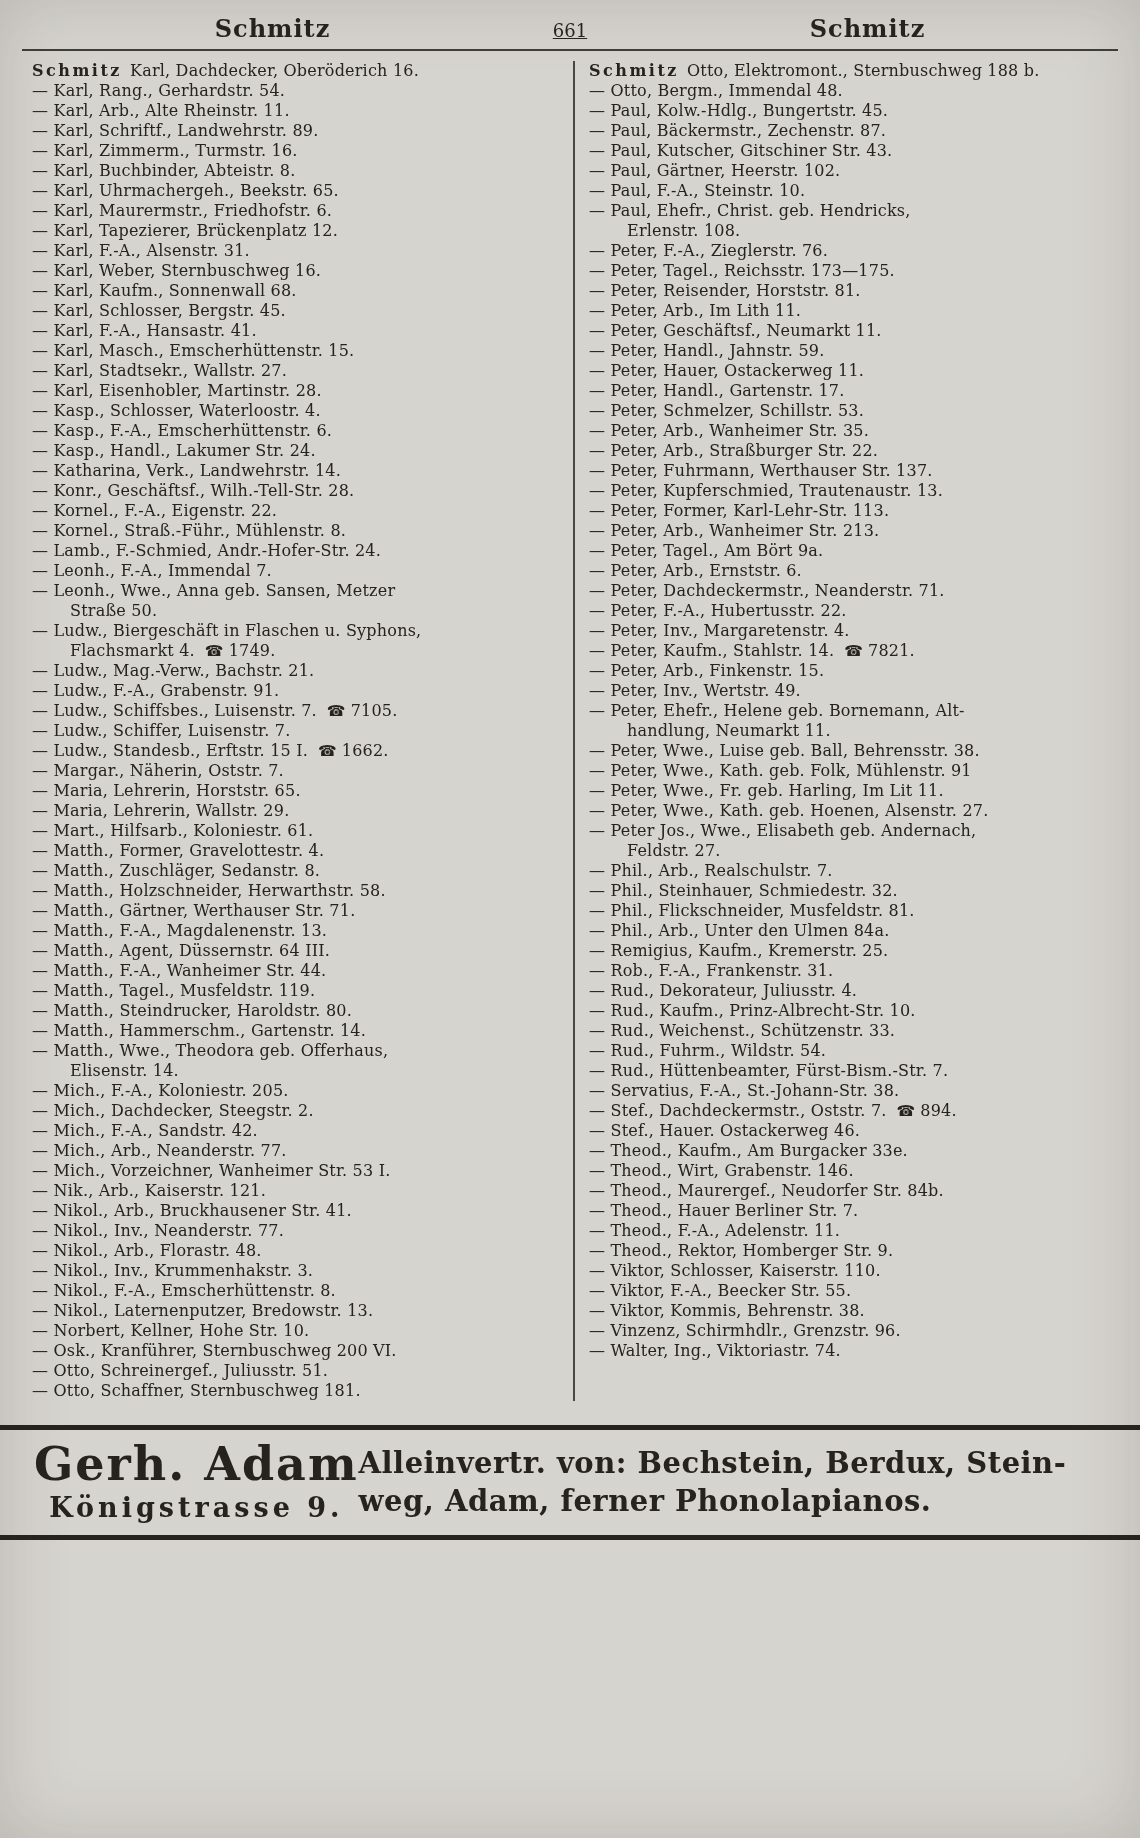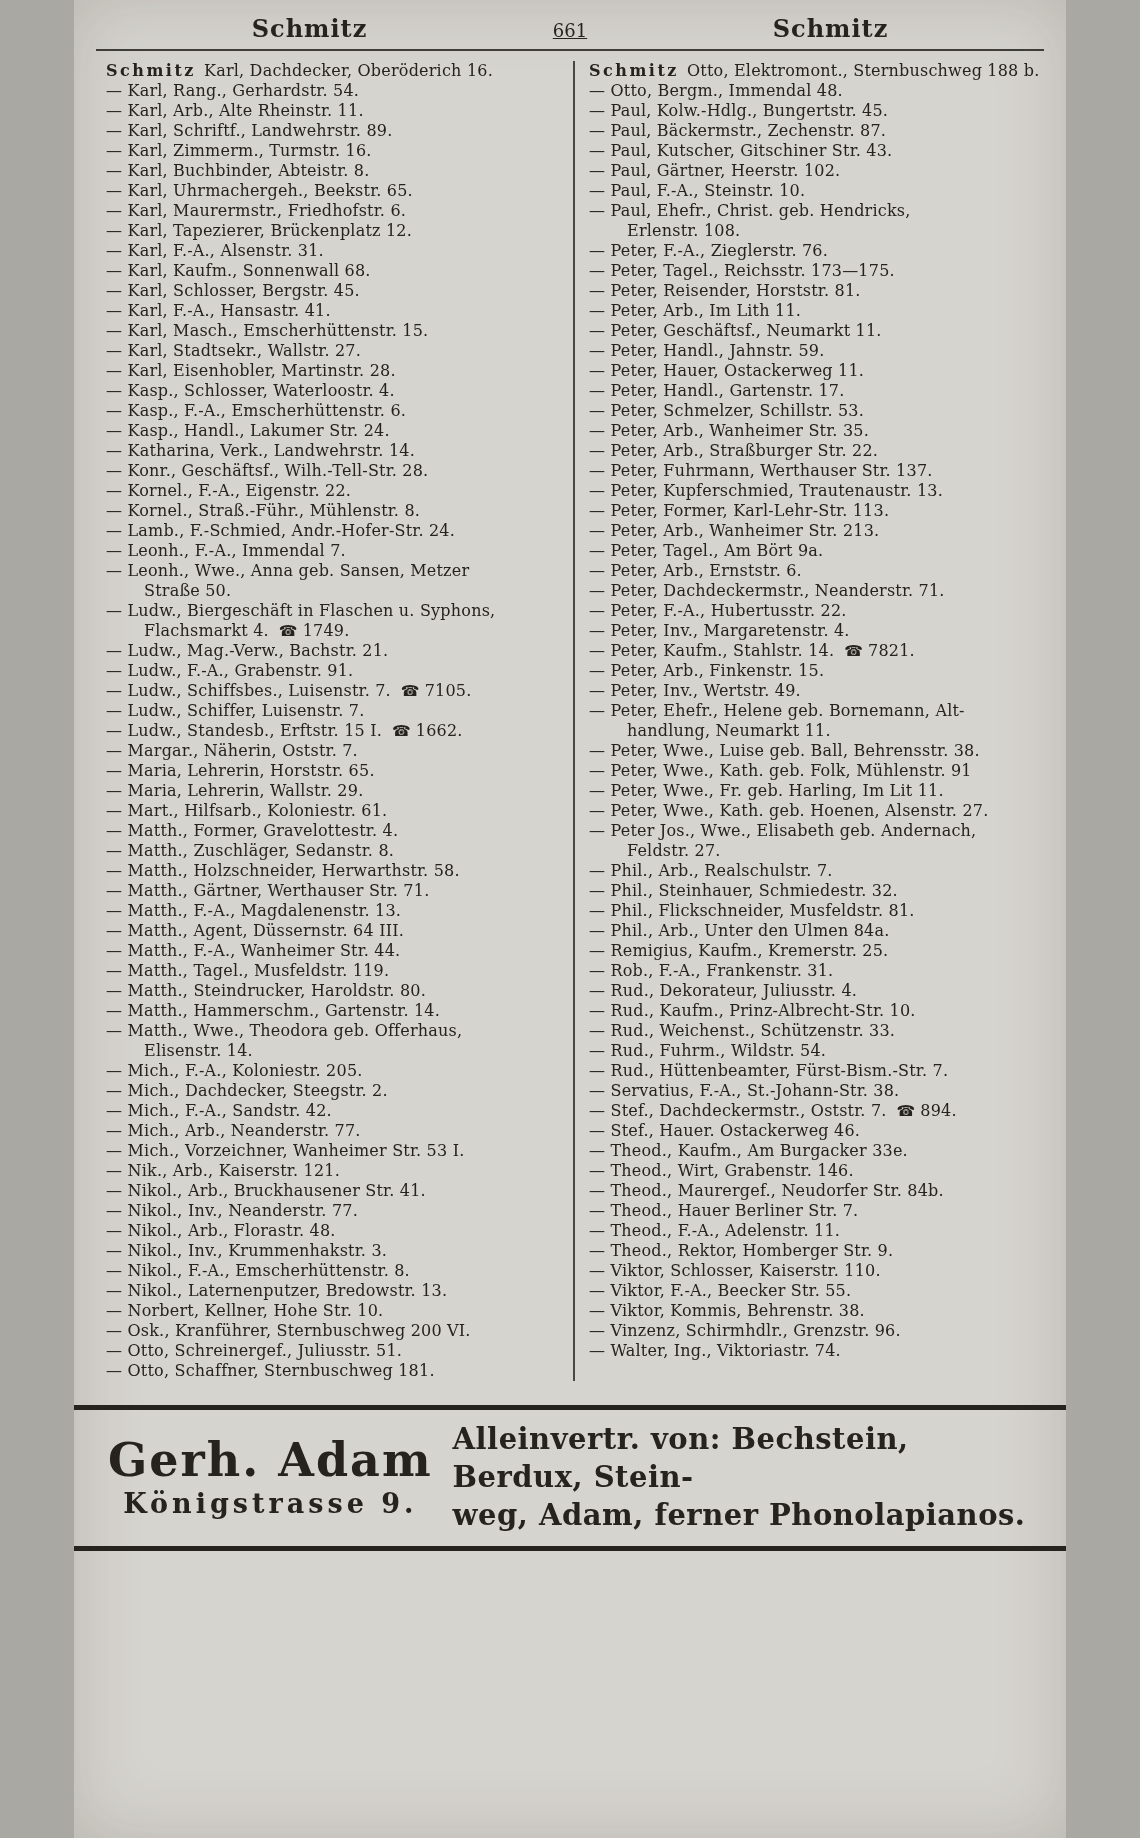--- a/index.html
+++ b/index.html
@@ -1,19 +1,19 @@
 <!DOCTYPE html>
 <html lang="de" style="--paper: #d6d4cf; --ink: #26231e;"><head>
 <meta charset="utf-8">
 <style>
   * { box-sizing: border-box; }
   html, body { margin: 0; padding: 0; background: #a9a8a3; }
   .page {
     position: relative;
-    width: 992px;
+    width: 1140px;
     height: 1838px;
     margin: 0 auto;
     background: var(--paper, #d6d4cf);
     color: var(--ink, #26231e);
     font-family: "DejaVu Serif", "Liberation Serif", serif;
     overflow: hidden;
     box-shadow: inset 0 0 70px rgba(60,55,45,0.18);
   }
   
   .page-header {
@@ -84,21 +84,21 @@
     font-weight: bold;
     letter-spacing: 2px;
     line-height: 48px;
   }
   .ad-address {
     font-size: 27px;
     font-weight: bold;
     letter-spacing: 4px;
     margin-top: 4px;
   }
-  .ad-right { flex: 1; font-size: 29px; font-weight: bold; margin-left: 20px; }
+  .ad-right { flex: 1; font-size: 29px; font-weight: bold; }
   .ad-line { line-height: 38px; letter-spacing: 0.5px; }
 </style>
 </head>
 <body>
 
 <div class="page">
 
   <header class="page-header">
     <div class="header-title">Schmitz</div>
     <div class="page-number">661</div>
@@ -112,20 +112,21 @@
         <p class="entry"><span class="lead">Schmitz </span>Karl, Dachdecker, Oberöderich 16.</p>
         <p class="entry">— Karl, Rang., Gerhardstr. 54.</p>
         <p class="entry">— Karl, Arb., Alte Rheinstr. 11.</p>
         <p class="entry">— Karl, Schriftf., Landwehrstr. 89.</p>
         <p class="entry">— Karl, Zimmerm., Turmstr. 16.</p>
         <p class="entry">— Karl, Buchbinder, Abteistr. 8.</p>
         <p class="entry">— Karl, Uhrmachergeh., Beekstr. 65.</p>
         <p class="entry">— Karl, Maurermstr., Friedhofstr. 6.</p>
         <p class="entry">— Karl, Tapezierer, Brückenplatz 12.</p>
         <p class="entry">— Karl, F.-A., Alsenstr. 31.</p>
+        <p class="entry">— Karl, Weber, Sternbuschweg 16.</p>
         <p class="entry">— Karl, Kaufm., Sonnenwall 68.</p>
         <p class="entry">— Karl, Schlosser, Bergstr. 45.</p>
         <p class="entry">— Karl, F.-A., Hansastr. 41.</p>
         <p class="entry">— Karl, Masch., Emscherhüttenstr. 15.</p>
         <p class="entry">— Karl, Stadtsekr., Wallstr. 27.</p>
         <p class="entry">— Karl, Eisenhobler, Martinstr. 28.</p>
         <p class="entry">— Kasp., Schlosser, Waterloostr. 4.</p>
         <p class="entry">— Kasp., F.-A., Emscherhüttenstr. 6.</p>
         <p class="entry">— Kasp., Handl., Lakumer Str. 24.</p>
         <p class="entry">— Katharina, Verk., Landwehrstr. 14.</p>

